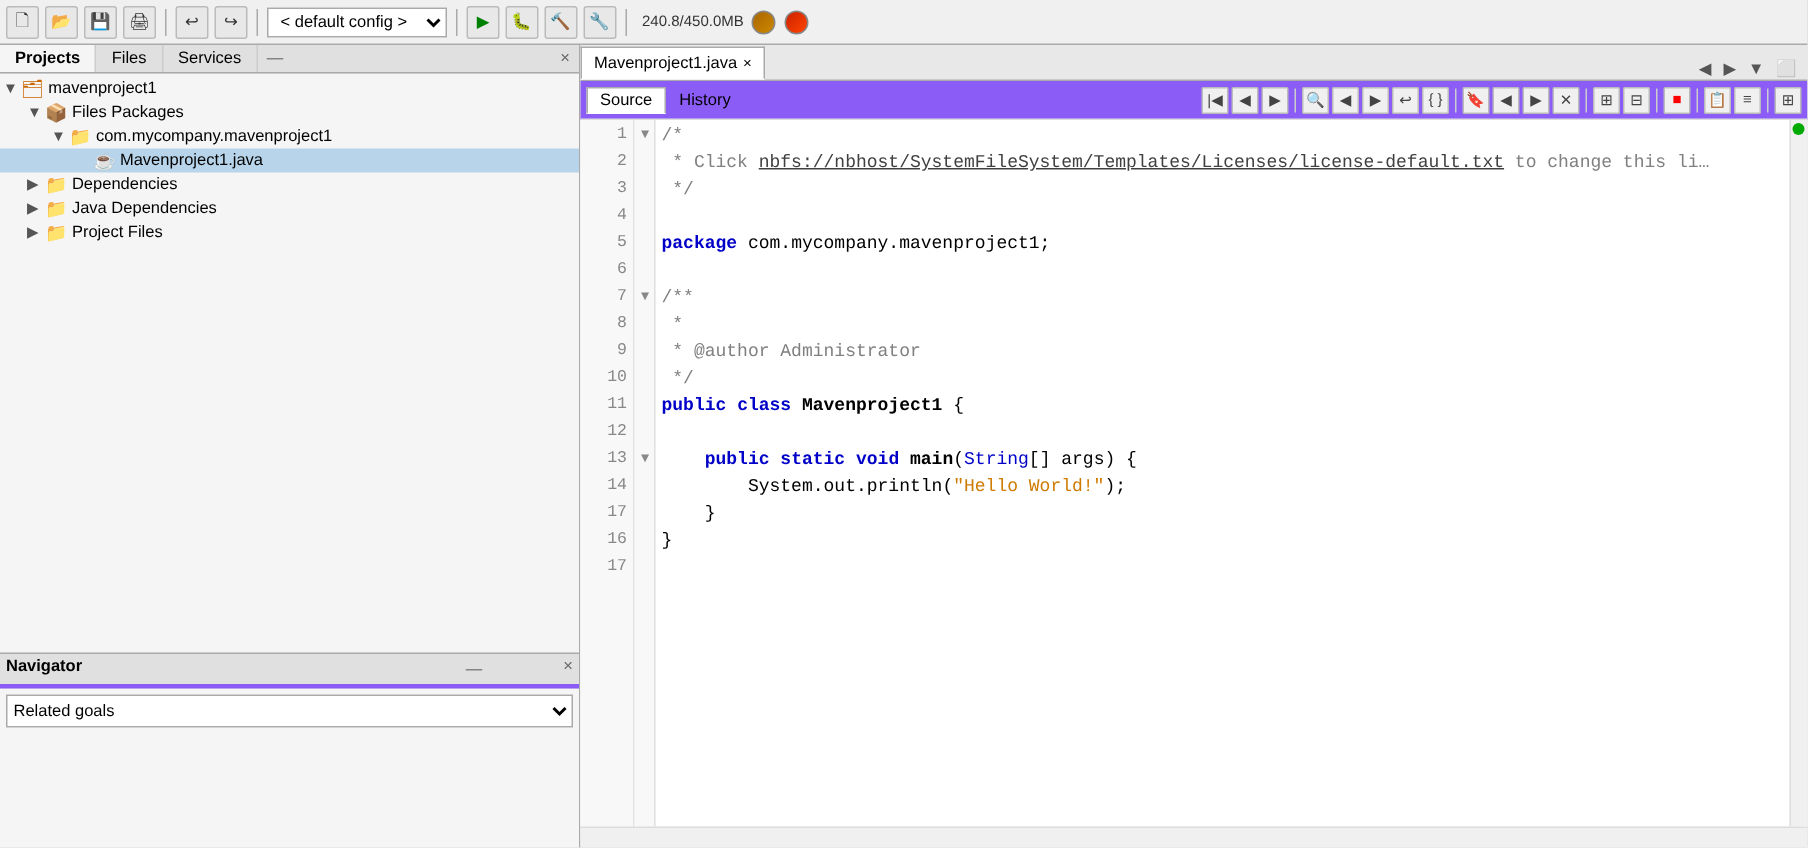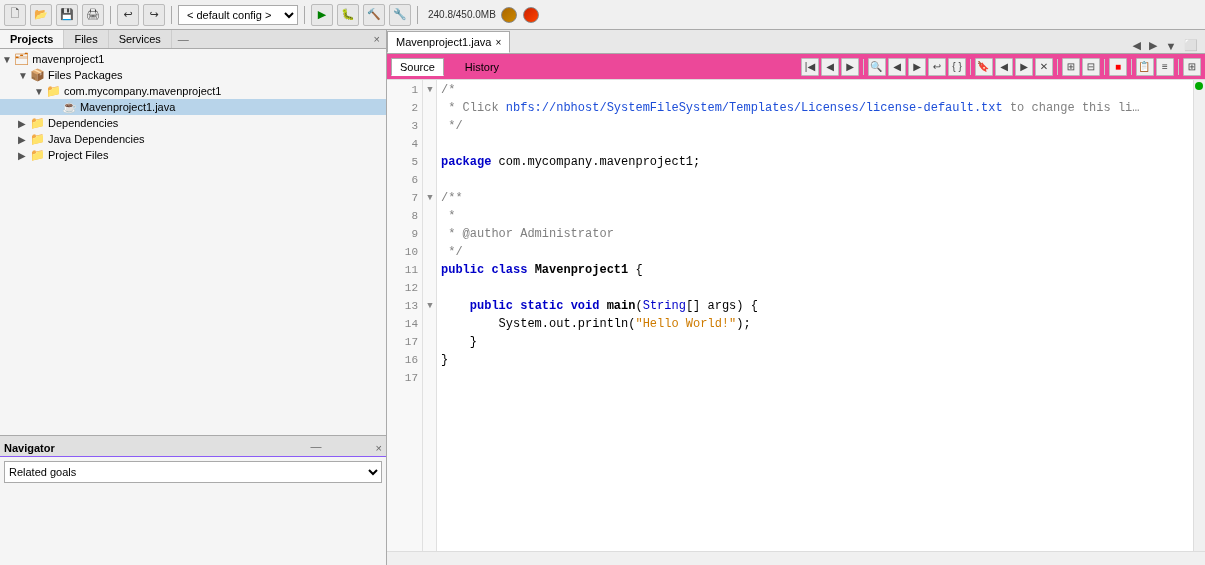--- a/index.html
+++ b/index.html
@@ -105,23 +105,23 @@
     
     .navigator-panel {
       height: 130px;
       border-top: 1px solid #aaa;
       background: #f5f5f5;
       display: flex;
       flex-direction: column;
     }
     .navigator-header {
       display: flex;
-      align-items: flex-end;
+      align-items: flex-start;
       background: #e0e0e0;
-      border-bottom: 1px solid #8b5cf6;
+      border-bottom: 3px solid #8b5cf6;
       padding: 2px 4px;
       gap: 48px;
     }
     .navigator-title { font-size: 11px; font-weight: bold; flex: 1; }
     .navigator-close { font-size: 11px; cursor: pointer; color: #666; }
     .navigator-body { flex: 1; padding: 4px; }
     .navigator-select {
       width: 100%; height: 22px; font-size: 11px;
       border: 1px solid #aaa; background: white;
     }
@@ -159,25 +159,24 @@
     }
     .editor-nav-btn {
       font-size: 11px; cursor: pointer; color: #555;
       padding: 1px 3px;
     }
 
     
     .source-tabs {
       display: flex;
       align-items: center;
-      background: #ec4899;
+      background: #8b5cf6;
       border-bottom: 1px solid #ddd;
       padding: 0 4px;
       height: 26px;
-      gap: 12px;
     }
     .source-tab {
       padding: 2px 8px;
       font-size: 11px;
       cursor: pointer;
       border: 1px solid transparent;
     }
     .source-tab.active {
       background: white;
       border: 1px solid #aaa;
@@ -243,21 +242,21 @@
     }
     .code-content {
       flex: 1;
       overflow: auto;
       padding: 1px 4px;
       line-height: 18px;
       white-space: pre;
     }
     .ln { height: 18px; line-height: 18px; }
     .c-comment { color: #808080; }
-    .c-link { color: #1d4ed8; }
+    .c-link { color: #404040; text-decoration: underline; }
     .c-keyword { color: #0000c8; font-weight: bold; }
     .c-type { color: #0000c8; }
     .c-string { color: #ce7b00; }
     .c-normal { color: #000; }
     .c-bold { font-weight: bold; }
 
     
     .right-status {
       width: 12px;
       background: #f0f0f0;

